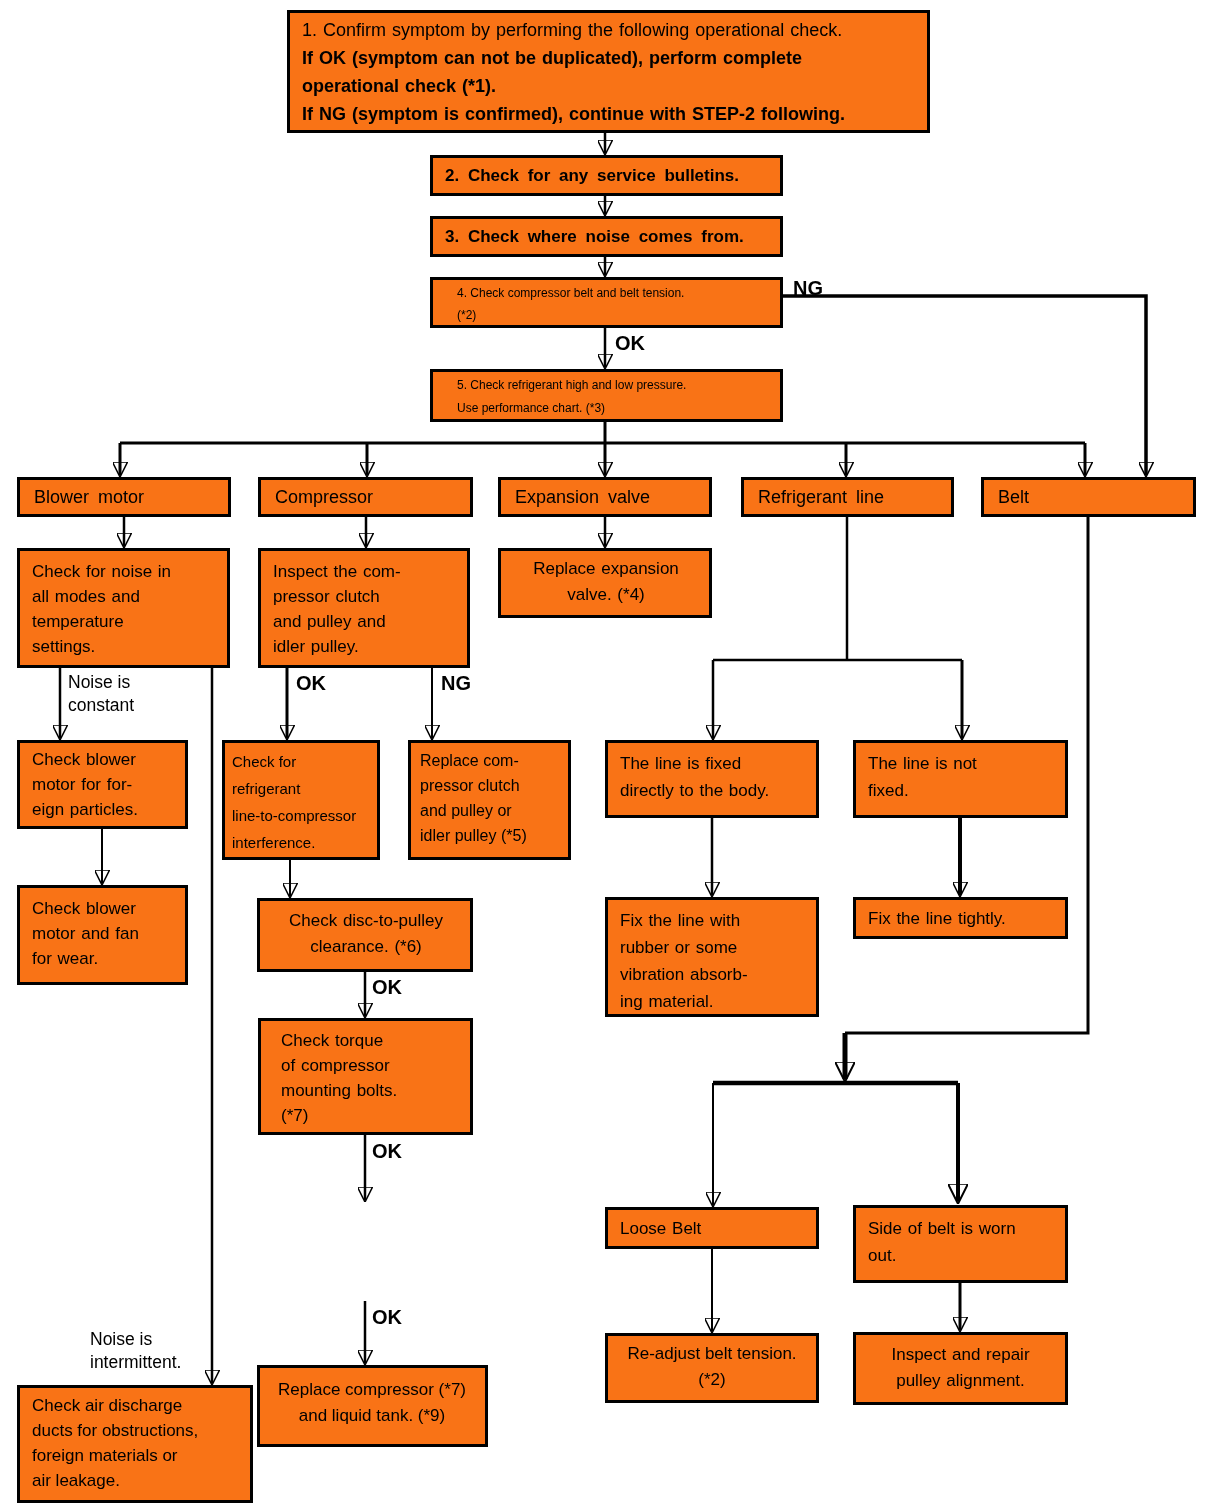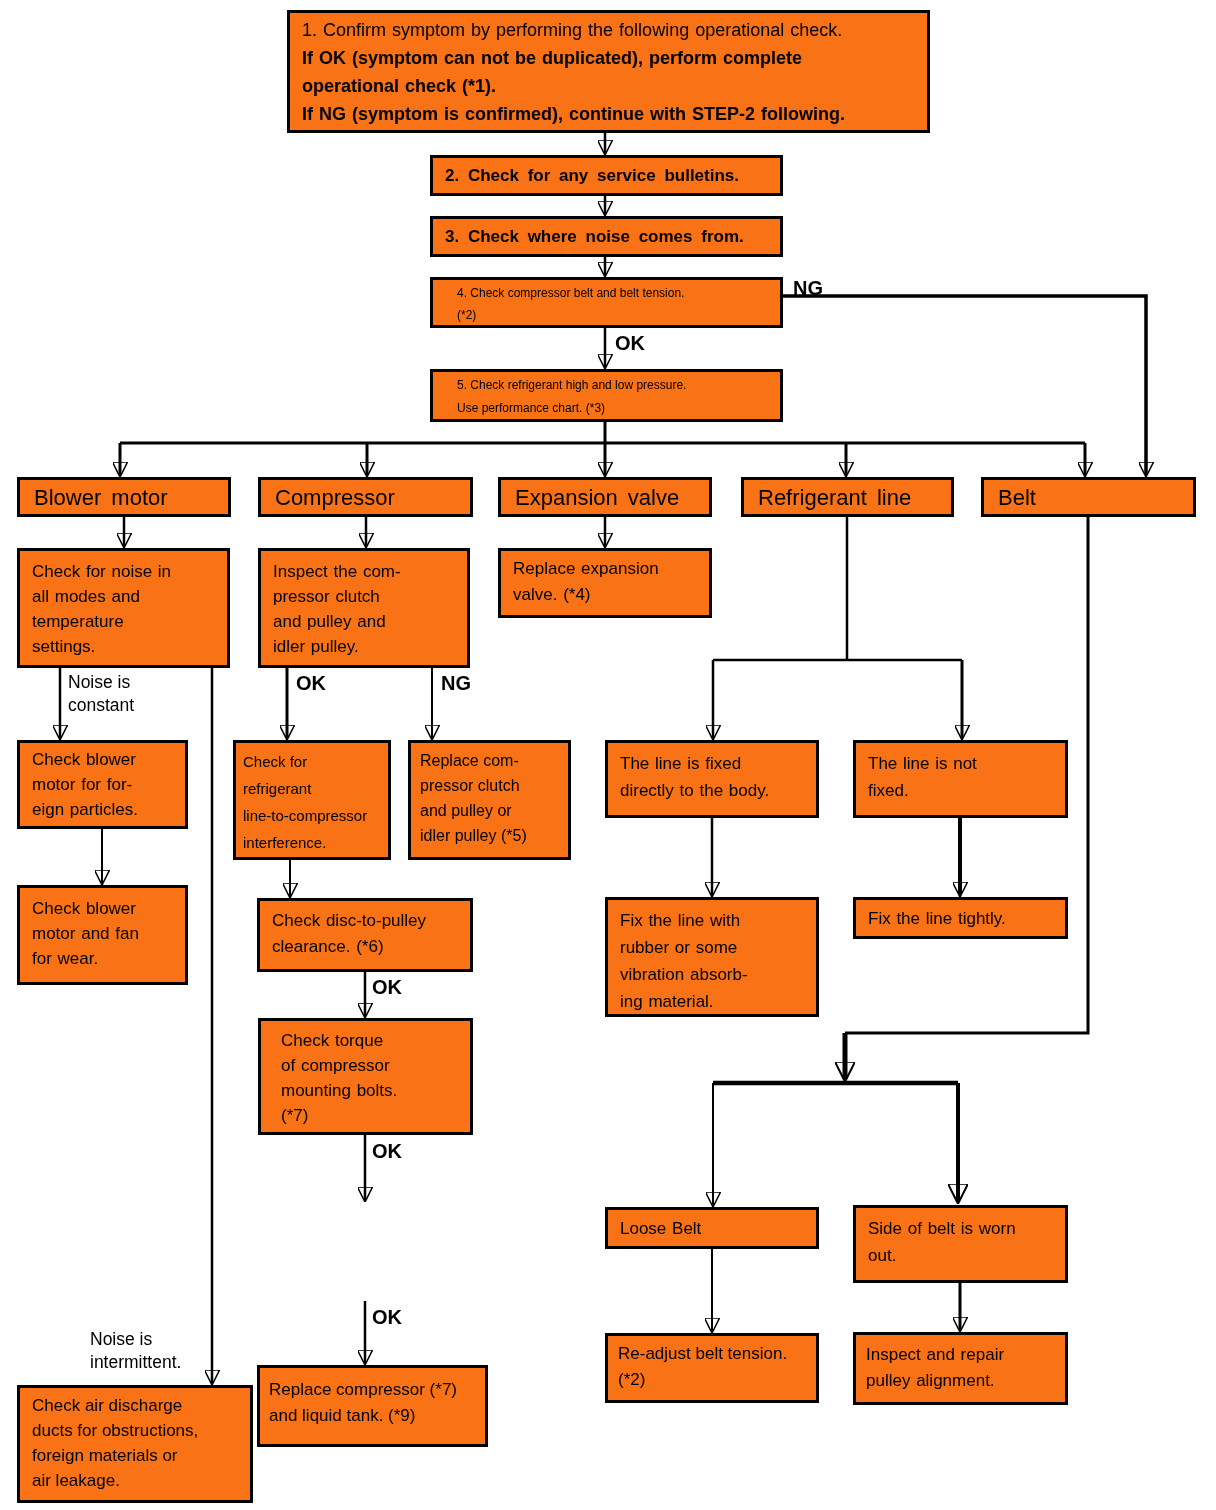--- a/index.html
+++ b/index.html
@@ -7,23 +7,23 @@
   #canvas{position:absolute;left:0;top:0;width:1216px;height:1510px;background:#fff;}
   #edges{position:absolute;left:0;top:0;pointer-events:none;}
   #edges path, #edges line, #edges polyline{stroke:#000;fill:none;}
   .node{position:absolute;box-sizing:border-box;background:#f97316;border:3px solid #000;
         font-size:17px;line-height:25px;padding:6px 10px 0 12px;white-space:pre-line;word-spacing:1px;}
   .flexc{display:flex;align-items:center;padding-top:0;padding-bottom:0;}
   .step1{font-size:18px;line-height:28px;padding-top:3px;}
   .step1 .b{font-weight:700;}
   .stephdr{font-weight:700;font-size:17px;word-spacing:4px;}
   .step45{font-size:12px;line-height:22px;padding-top:2px;padding-left:24px;word-spacing:0;}
-  .cat{font-size:22px;word-spacing:4px;padding-left:14px;}
-  .small{font-size:15px;line-height:27px;padding:5px 4px 0 7px;word-spacing:0;margin-left:11px;}
-  .lh26{line-height:26px;}
+  .cat{font-size:18px;word-spacing:4px;padding-left:14px;}
+  .small{font-size:15px;line-height:27px;padding:5px 4px 0 7px;word-spacing:0;}
+  .lh26{line-height:26px;text-align:center;}
   .lh27{line-height:27px;}
   .pt4{padding-top:4px;} .pt5{padding-top:5px;} .pt7{padding-top:7px;} .pt8{padding-top:8px;} .pt9{padding-top:9px;}
   .indent{padding-left:10px;}
   .tight{word-spacing:0;}
   .elabel{position:absolute;font-size:20px;font-weight:700;white-space:pre-line;line-height:24px;}
   .elabel.normal{font-weight:400;font-size:17.5px;line-height:23px;}
 </style>
 </head>
 <body>
 

